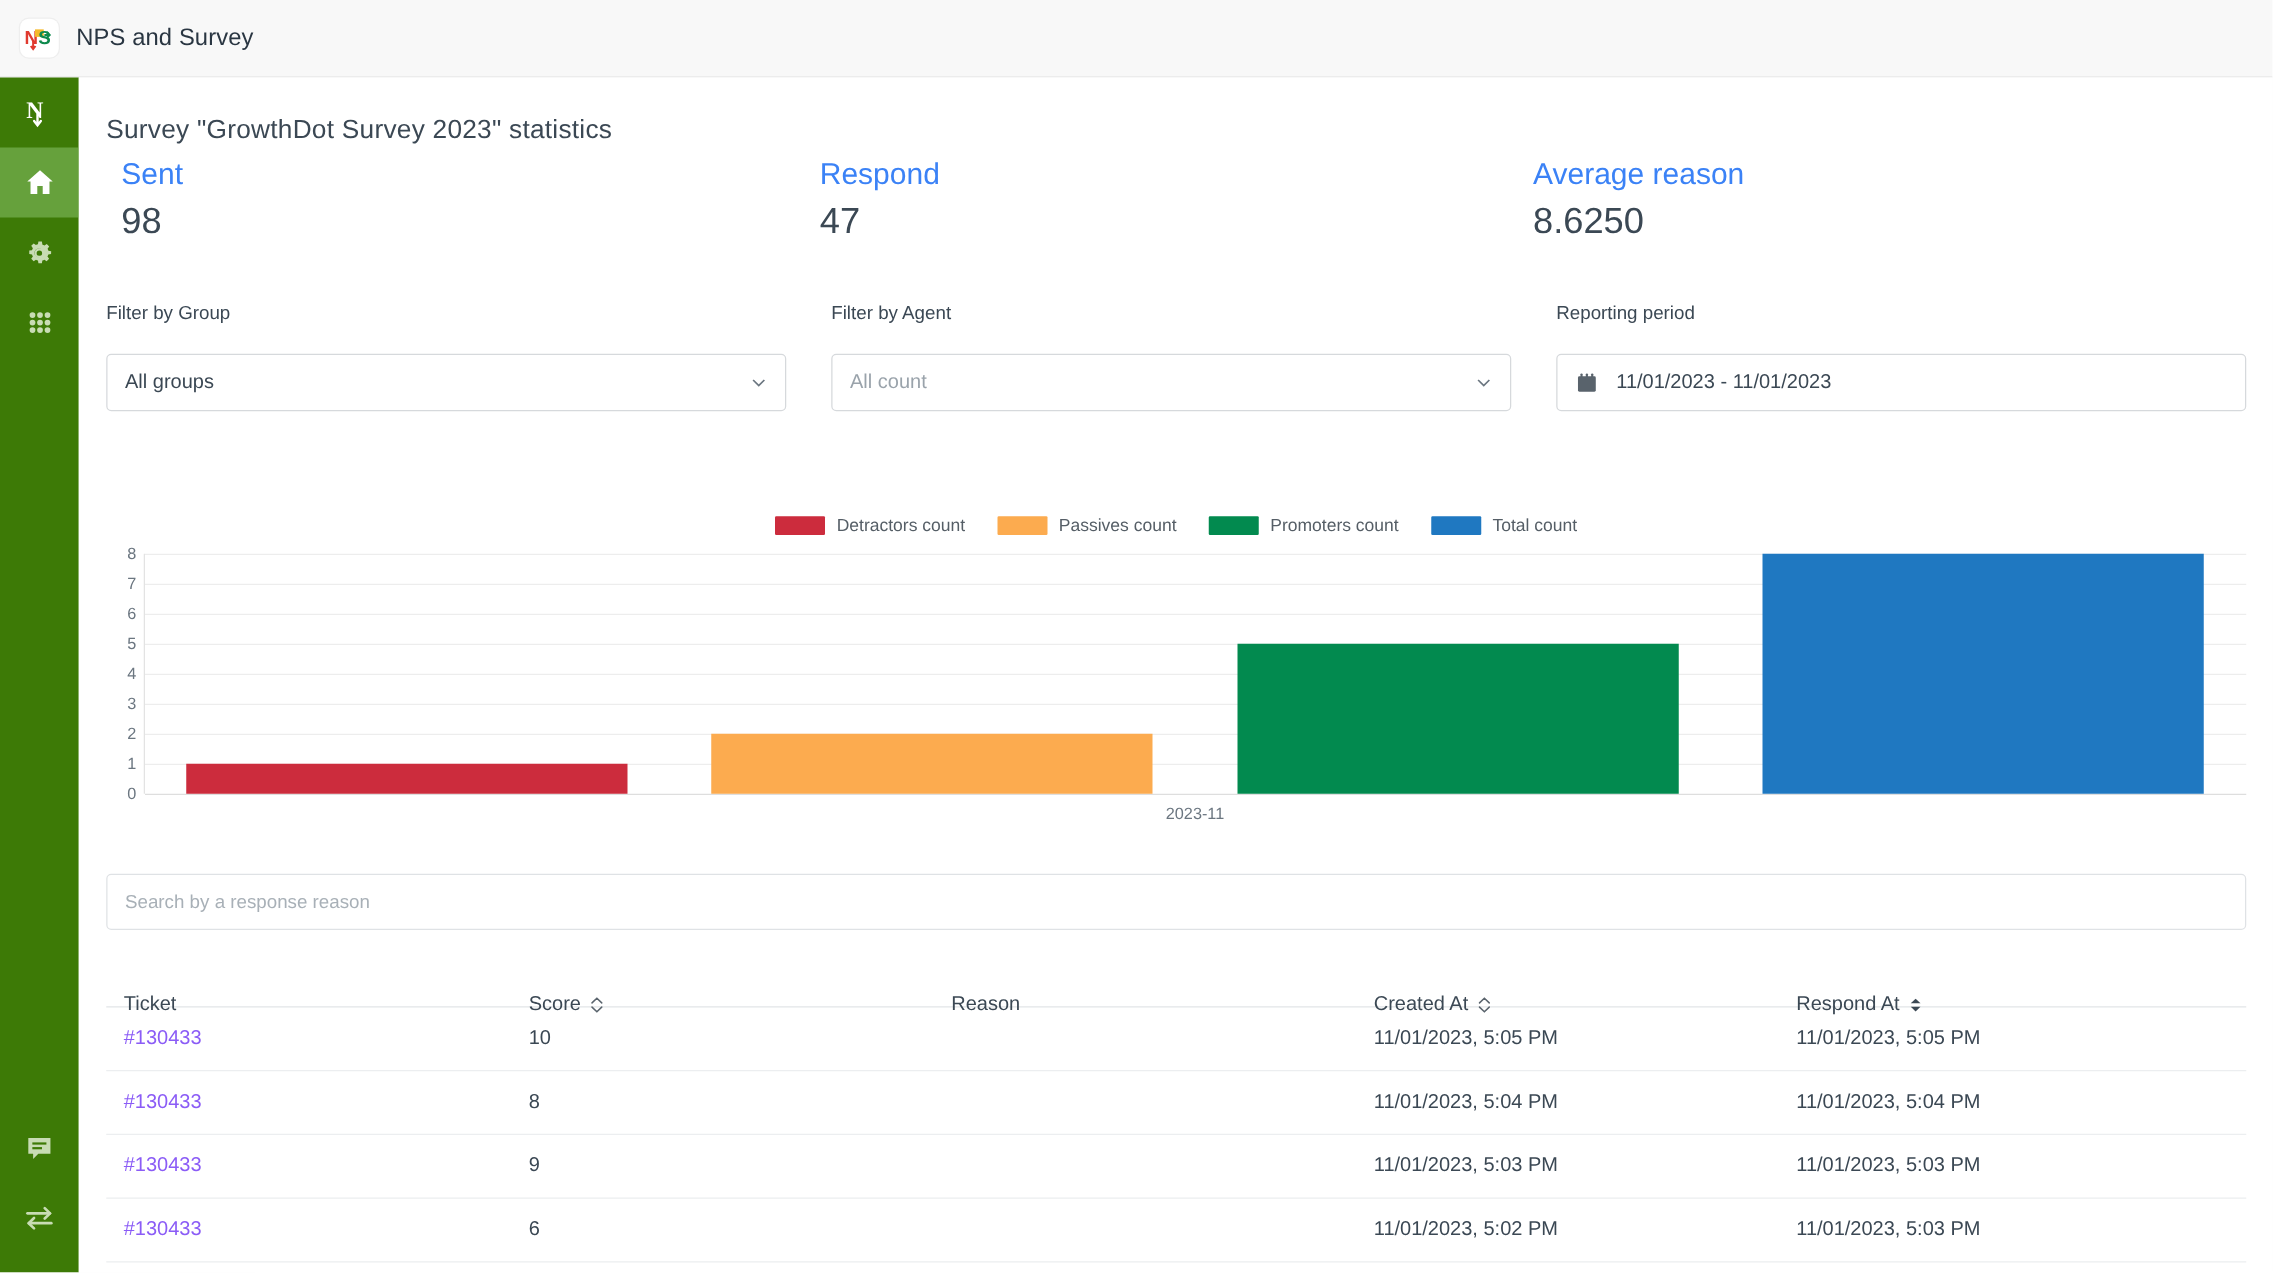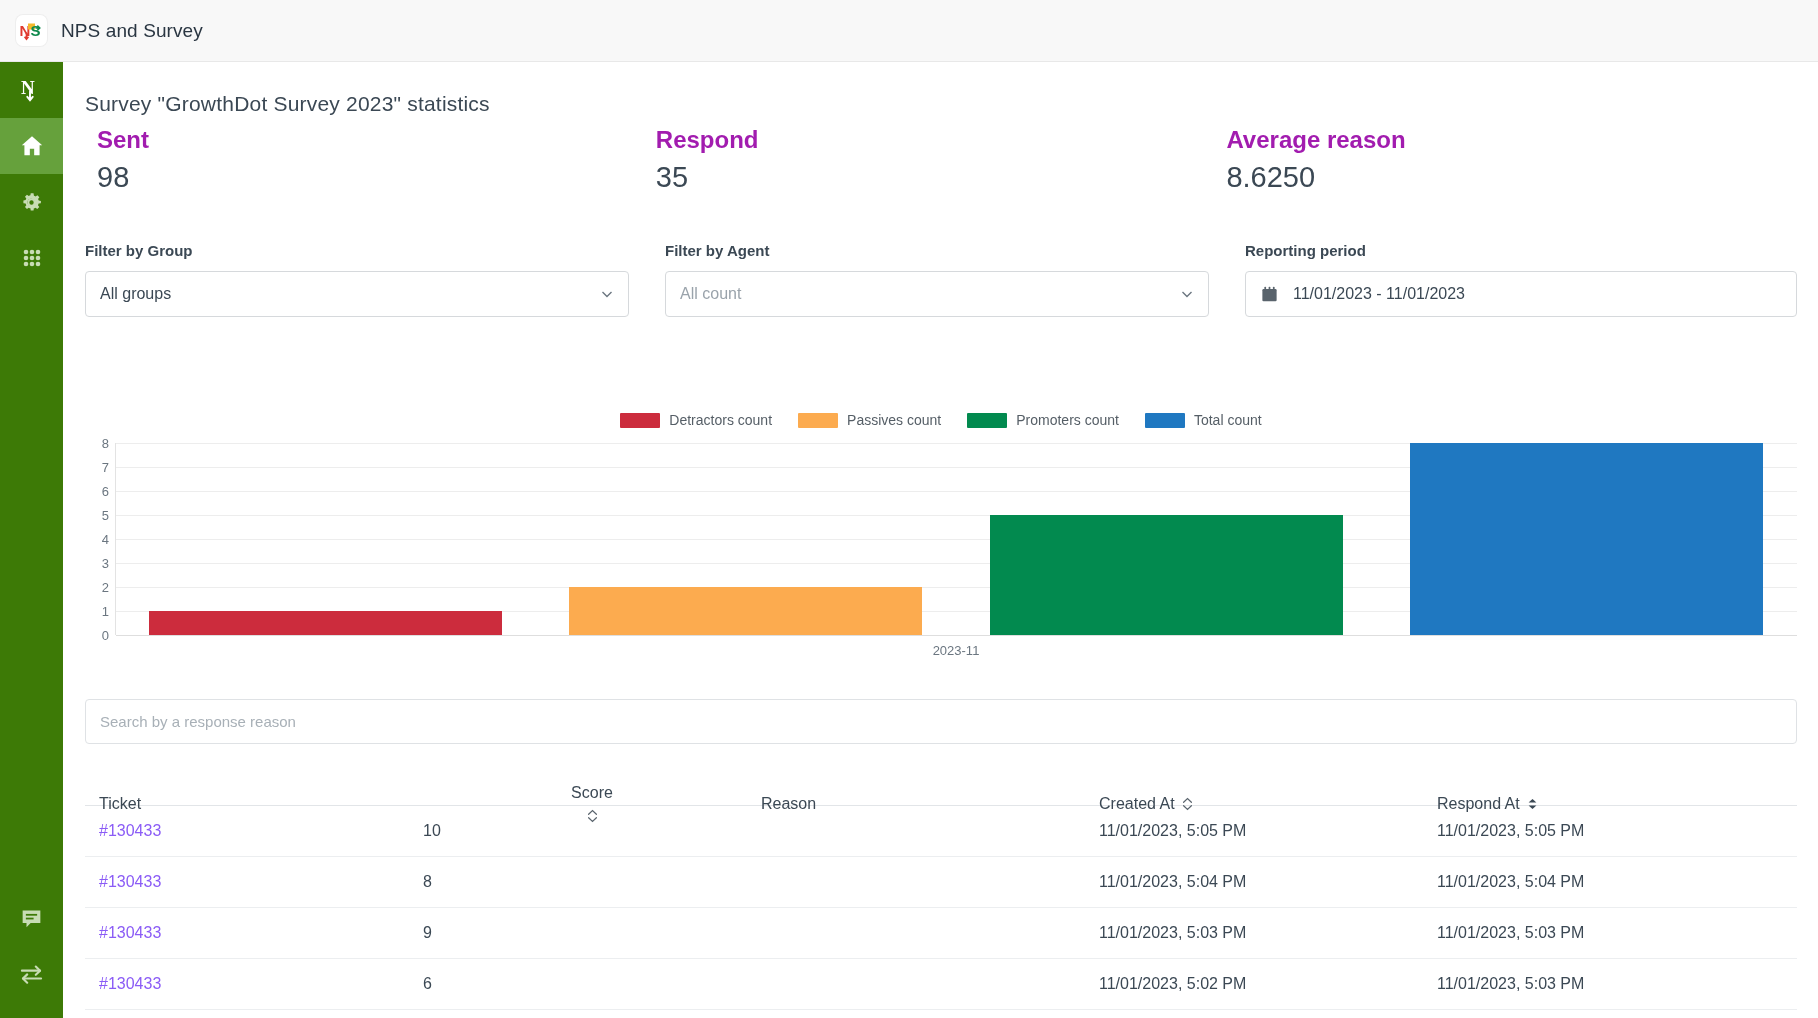--- a/index.html
+++ b/index.html
@@ -44,28 +44,28 @@
   }
   .page-title {
     position:absolute; left:22px; top:30px;
     font-size:21px; color:#3b4854; font-weight:400; letter-spacing:.2px;
   }
 
   
   .stats { position:absolute; left:22px; top:62px; width:1712px; display:flex; }
   .stat { width:580px; }
   .stat:nth-child(1){ padding-left:12px; }
-  .stat-label { font-size:24px; color:#a21caf; font-weight:700; line-height:32px; }
+  .stat-label { font-size:24px; color:#3b82f6; font-weight:400; line-height:32px; }
   .stat-value { font-size:29px; color:#3b4854; font-weight:400; line-height:38px; margin-top:2px; }
 
   
   .filters { position:absolute; left:22px; top:180px; width:1712px; display:flex; }
   .filter-col { width:580px; padding-right:36px; }
   .filter-col.wide { width:552px; padding-right:0; }
-  .filter-label { font-size:15px; color:#3b4854; font-weight:700; margin-bottom:12px; }
+  .filter-label { font-size:15px; color:#3b4854; font-weight:400; margin-bottom:24px; }
   .control {
     height:46px; border:1px solid #d6d9dc; border-radius:4px; background:#fff;
     display:flex; align-items:center; padding:0 14px; position:relative;
   }
   .control-value { font-size:16px; color:#3b4854; flex:1 1 auto; }
   .control-value.placeholder { color:#9aa3ab; }
   .chev { width:14px; height:14px; flex:none; }
   .cal-icon { width:19px; height:19px; flex:none; margin-right:14px; }
   .date-text { font-size:16px; color:#3b4854; }
 
@@ -109,21 +109,21 @@
     border:none; outline:none; width:100%; font-size:15px; color:#3b4854;
     font-family:"Liberation Sans", sans-serif; background:transparent;
   }
   .search input::placeholder { color:#a8b0b7; }
 
   
   .table { position:absolute; left:22px; top:700px; width:1712px; }
   .trow { display:flex; align-items:center; height:51px; border-bottom:1px solid #eceef0; }
   .trow.head { border-bottom:1px solid #e2e5e8; height:44px; }
   .c-ticket { width:338px; padding-left:14px; }
-  .c-score  { width:338px;flex-direction:column; }
+  .c-score  { width:338px; }
   .c-reason { width:338px; }
   .c-created{ width:338px; }
   .c-respond{ width:320px; }
   .th { font-size:16px; color:#3b4854; display:flex; align-items:center; gap:7px;margin-top:40px; }
   .td { font-size:16px; color:#3b4854; }
   .td.link { color:#8b5cf6; cursor:pointer; }
   .sort-ico { width:11px; height:14px; flex:none; }
 </style>
 </head>
 <body>
@@ -216,21 +216,21 @@
 
     <div class="page-title">Survey "GrowthDot Survey 2023" statistics</div>
 
     <div class="stats">
       <div class="stat">
         <div class="stat-label">Sent</div>
         <div class="stat-value">98</div>
       </div>
       <div class="stat">
         <div class="stat-label">Respond</div>
-        <div class="stat-value">35</div>
+        <div class="stat-value">47</div>
       </div>
       <div class="stat">
         <div class="stat-label">Average reason</div>
         <div class="stat-value">8.6250</div>
       </div>
     </div>
 
     <div class="filters">
 
       <div class="filter-col">

